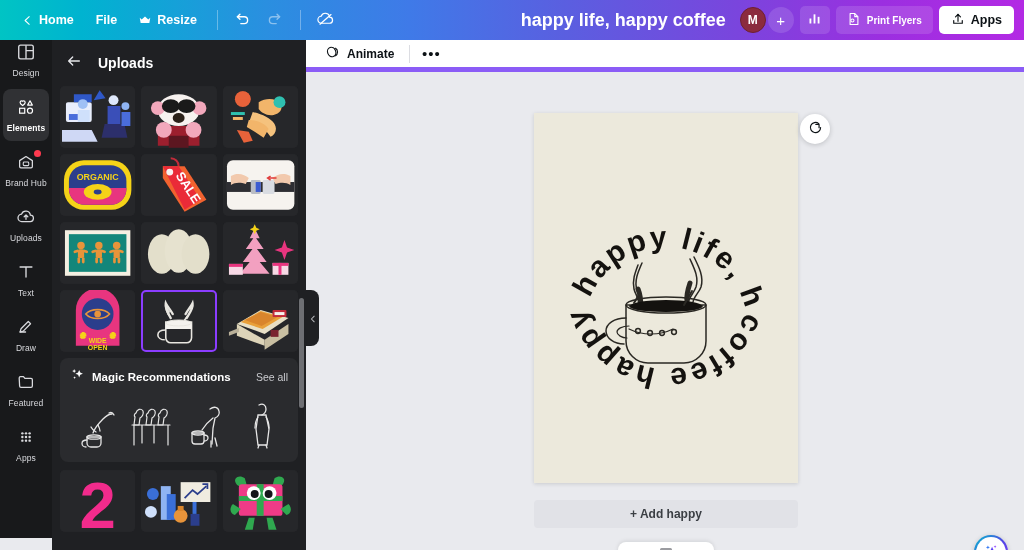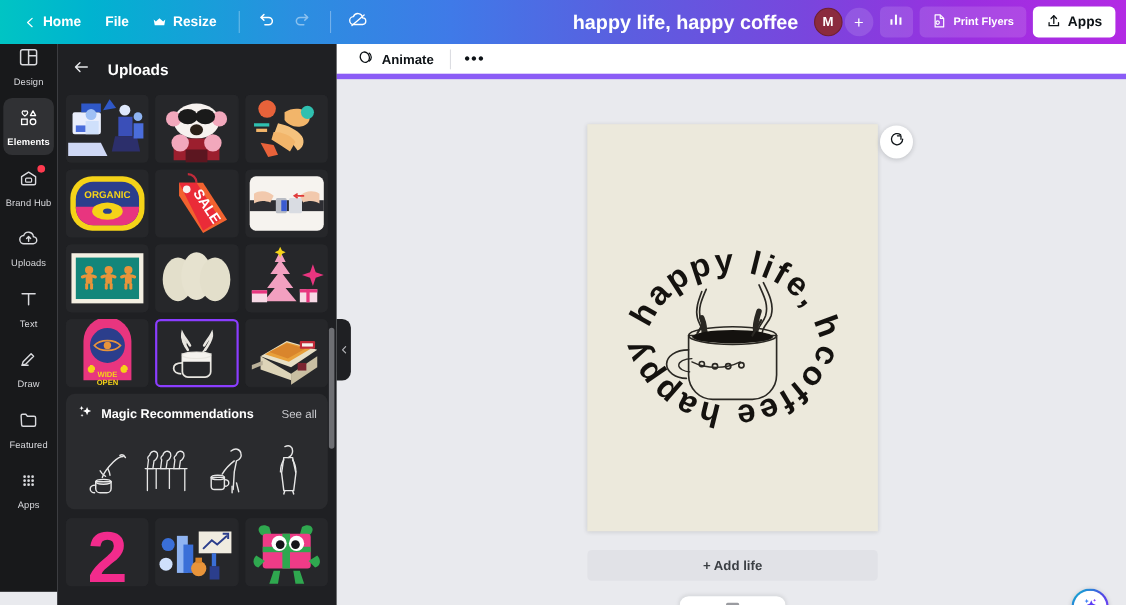--- a/index.html
+++ b/index.html
@@ -783,21 +783,21 @@
 
     <div id="refresh-fab">
       <span>
         <svg width="17" height="17" viewBox="0 0 20 20">
           <path d="M16 10a6 6 0 1 1-2.2-4.6" fill="none" stroke="#0d1216" stroke-width="1.4" stroke-linecap="round"></path>
           <path d="M14.2 10.2V6.4h-3.8" fill="none" stroke="#0d1216" stroke-width="1.4" stroke-linecap="round" stroke-linejoin="round"></path>
         </svg>
       </span>
     </div>
 
-    <div id="add-page">+ Add life</div>
+    <div id="add-page">+ Add happy</div>
 
     <div id="bottom-peek">
       <div class="grip"></div>
     </div>
 
     <div id="ai-fab">
       <span>
         <svg width="17" height="17" viewBox="0 0 18 18">
           <path d="M9.6 5l1.3 3.2L14.1 9.5l-3.2 1.3L9.6 14l-1.3-3.2L5.1 9.5l3.2-1.3z" fill="#5b3df5"></path>
           <path d="M5.2 3.6l.6 1.5 1.5.6-1.5.6L5.2 7.8l-.6-1.5L3.1 5.7l1.5-.6z" fill="#3a7df5"></path>

